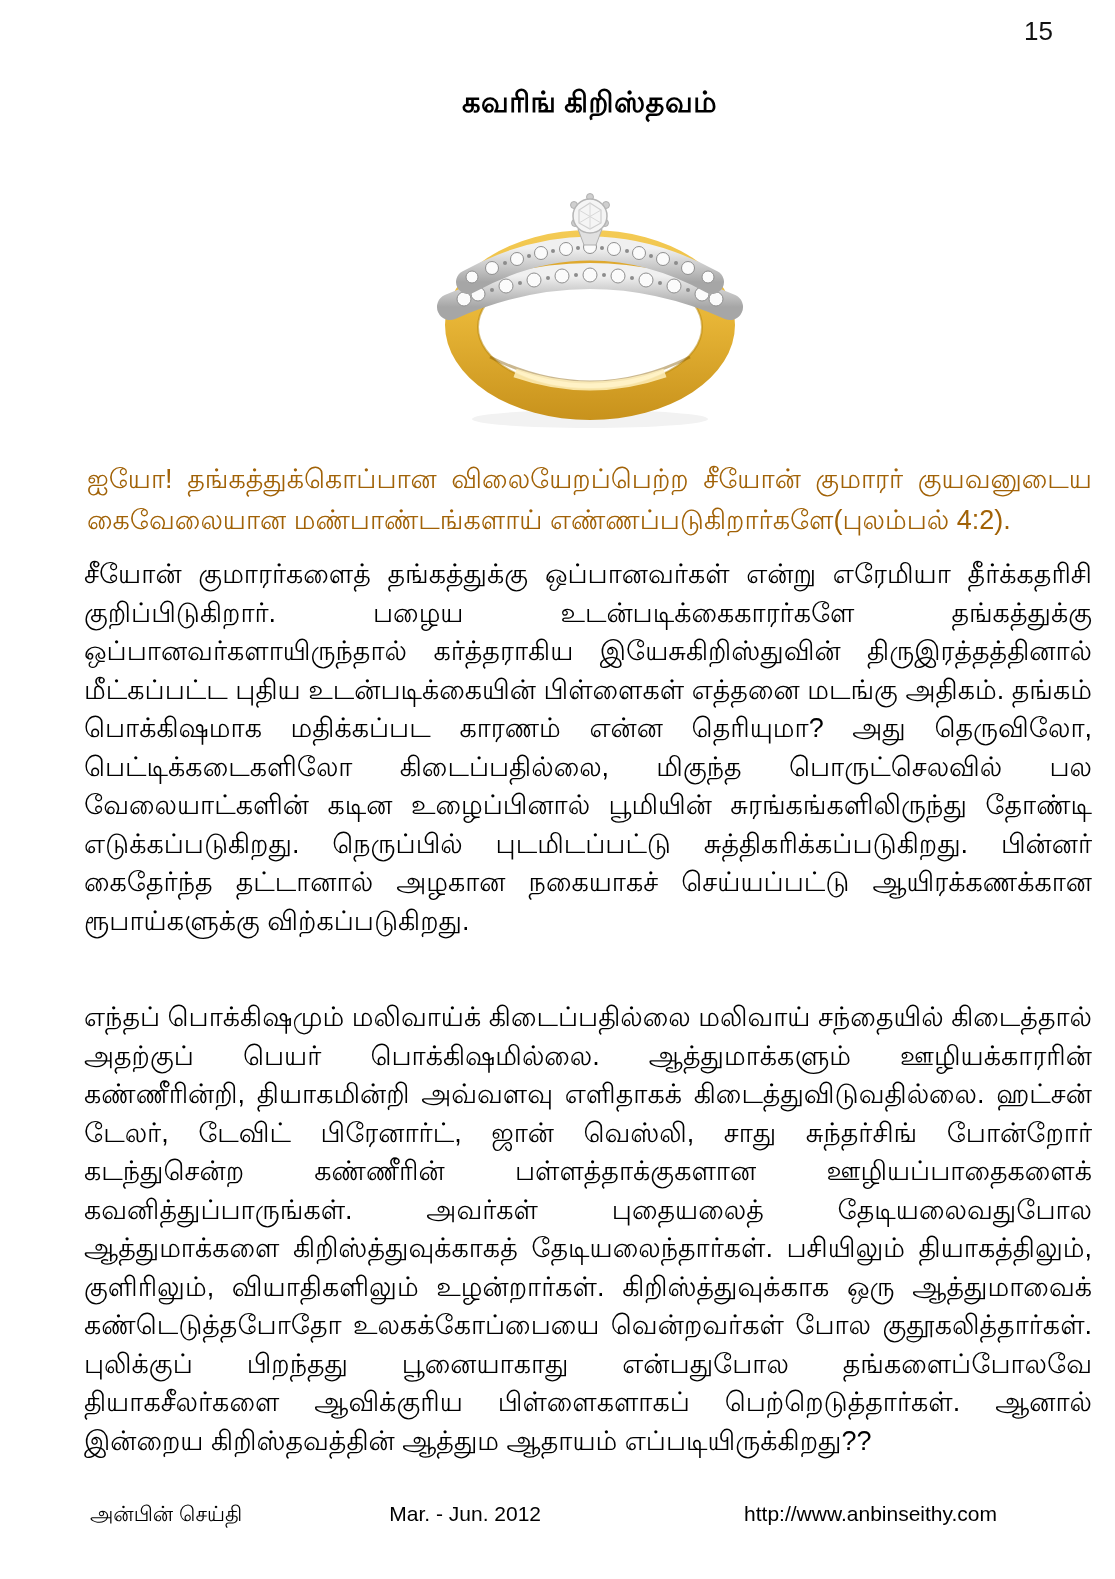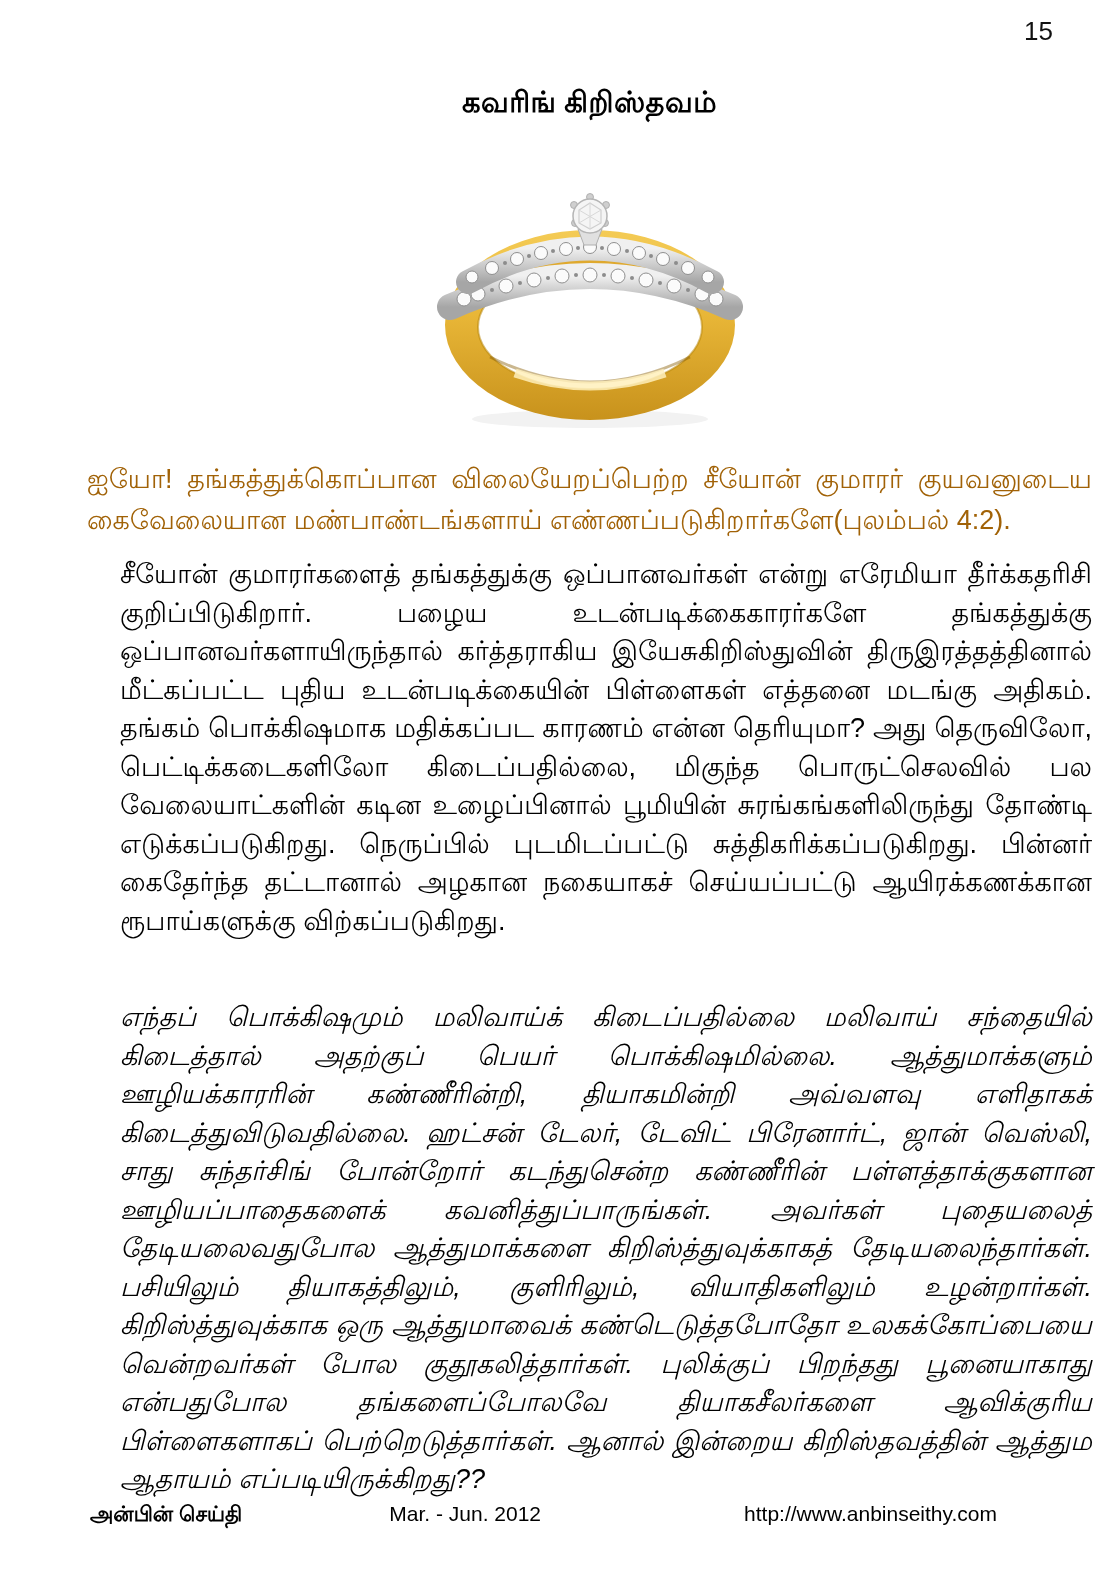--- a/index.html
+++ b/index.html
@@ -36,39 +36,39 @@
   }
   .photo svg { display: block; }
   .verse {
     margin: 26px 55px 0 55px;
     font-size: 27px;
     line-height: 41px;
     text-align: justify;
     color: #a16207;
   }
   .body-para {
-    margin: 14px 55px 0 88px;
+    margin: 14px 55px 0 52px;
     font-size: 27px;
     line-height: 38.5px;
     text-align: justify;
     color: #000000;
   }
-  .body-para + .body-para { margin-top: 58px; font-style: italic; }
+  .body-para + .body-para { margin-top: 58px; }
   .footer {
     position: absolute;
     top: 1502px;
     left: 0;
     right: 0;
     display: flex;
     justify-content: space-between;
     align-items: baseline;
     padding: 0 150px 0 90px;
     font-size: 21px;
   }
-  .footer .mag { font-weight: bold; }
+  .footer .mag { font-weight: normal; }
   .footer .date { transform: translateX(-28px); }
 </style>
 </head>
 <body>
 
 <div class="page">
 
   <div class="page-number">15</div>
 
   <h1 class="title">கவரிங் கிறிஸ்தவம்</h1>

